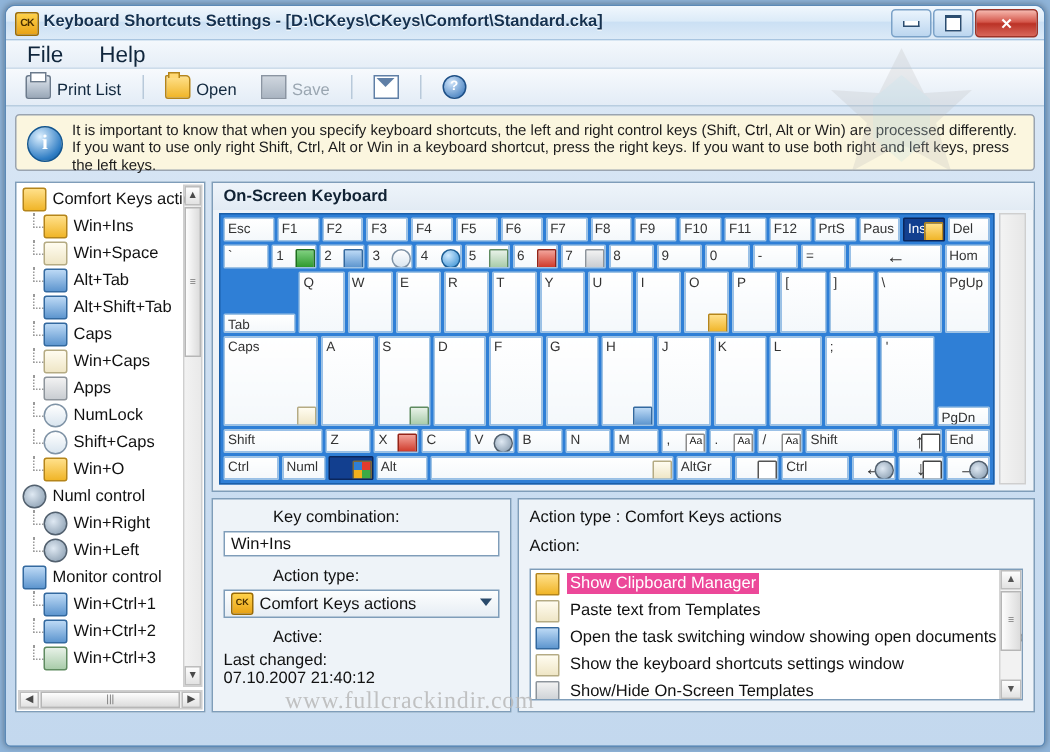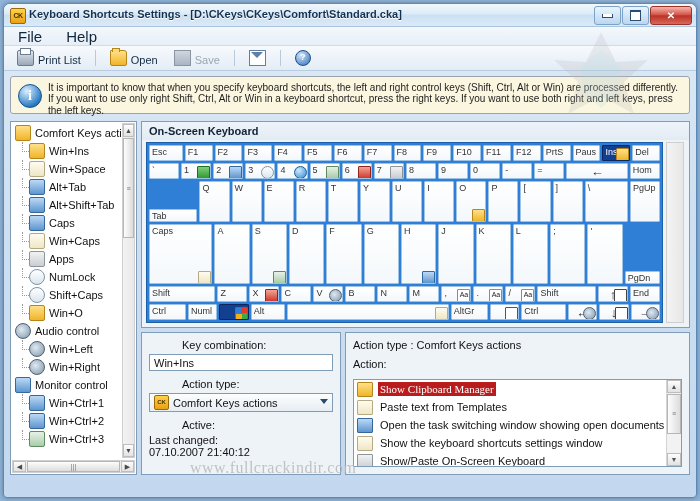--- a/index.html
+++ b/index.html
@@ -187,21 +187,21 @@
     border:1px solid #9a6b05;border-radius:2px;font-size:6px;font-weight:bold;color:#4a2f00;
     text-align:center;line-height:12px;}
   .small{font-size:11px;color:#111;}
   .actlist{
     position:absolute;left:7px;right:7px;top:46px;bottom:7px;
     background:#fff;border:1px solid #7f9db9;box-sizing:border-box;overflow:hidden;
   }
   .act-row{display:flex;align-items:center;height:18px;padding-left:3px;font-size:11px;color:#111;white-space:nowrap;}
   .act-row .ai{width:14px;height:13px;margin-right:5px;flex:0 0 14px;border-radius:1px;}
   .act-row span.at{padding:1px 2px;}
-  .act-row.sel span.at{background:#b91c1c;color:#fff;font-family:Liberation Serif, serif;}
+  .act-row.sel span.at{background:#ec4899;color:#fff;}
   .al-scroll{position:absolute;right:0;top:0;bottom:0;width:14px;background:#f2f2f2;border-left:1px solid #d4d4d4;}
   .al-arrow{height:13px;border:1px solid #bdbdbd;background:linear-gradient(180deg,#fdfdfd,#e2e2e2);
     font-size:7px;text-align:center;line-height:11px;color:#555;box-sizing:border-box;}
   .al-thumb{position:absolute;left:0;right:0;top:14px;height:40px;background:linear-gradient(90deg,#fdfdfd,#dcdcdc);
     border:1px solid #b6b6b6;box-sizing:border-box;text-align:center;font-size:7px;color:#777;line-height:38px;}
   .al-arrow.bot{position:absolute;left:0;right:0;bottom:0;}
   .watermark{
     position:absolute;left:186px;bottom:20px;font-size:16px;color:#b9b9b9;
     font-family:"Liberation Serif",serif;letter-spacing:.5px;opacity:.85;pointer-events:none;
   }
@@ -310,29 +310,29 @@
           <div class="tree-row child">
             <span class="tree-ico g-clock"></span>
             <span class="tlabel">Shift+Caps</span>
           </div>
           <div class="tree-row child">
             <span class="tree-ico g-folder"></span>
             <span class="tlabel">Win+O</span>
           </div>
           <div class="tree-row group">
             <span class="tree-ico g-spk"></span>
-            <span class="tlabel">Audio control</span>
+            <span class="tlabel">Numl control</span>
+          </div>
+          <div class="tree-row child">
+            <span class="tree-ico g-spk"></span>
+            <span class="tlabel">Win+Right</span>
           </div>
           <div class="tree-row child">
             <span class="tree-ico g-spk"></span>
             <span class="tlabel">Win+Left</span>
-          </div>
-          <div class="tree-row child">
-            <span class="tree-ico g-spk"></span>
-            <span class="tlabel">Win+Right</span>
           </div>
           <div class="tree-row group">
             <span class="tree-ico g-blue"></span>
             <span class="tlabel">Monitor control</span>
           </div>
           <div class="tree-row child">
             <span class="tree-ico g-blue"></span>
             <span class="tlabel">Win+Ctrl+1</span>
           </div>
           <div class="tree-row child">
@@ -562,21 +562,21 @@
                 <div class="act-row">
                   <span class="ai g-blue"></span>
                   <span class="at">Open the task switching window showing open documents and ru</span>
                 </div>
                 <div class="act-row">
                   <span class="ai g-note"></span>
                   <span class="at">Show the keyboard shortcuts settings window</span>
                 </div>
                 <div class="act-row">
                   <span class="ai g-gray"></span>
-                  <span class="at">Show/Paste On-Screen Keyboard</span>
+                  <span class="at">Show/Hide On-Screen Templates</span>
                 </div>
               </div>
             <div class="al-scroll">
               <div class="al-arrow">▲</div>
               <div class="al-thumb">≡</div>
               <div class="al-arrow bot">▼</div>
             </div>
           </div>
         </div>
 

